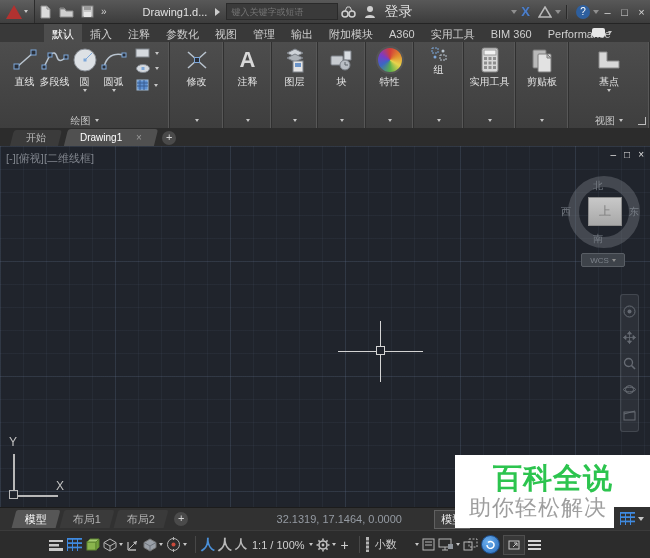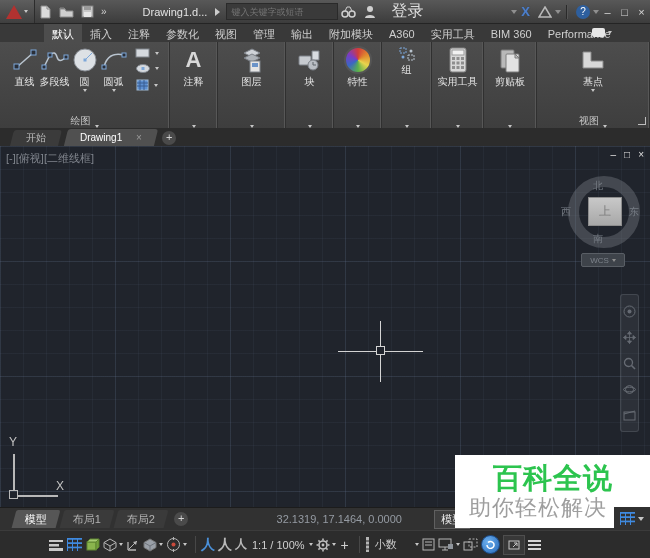--- a/index.html
+++ b/index.html
@@ -20,41 +20,41 @@
   .logo-a{width:0;height:0;border-left:8px solid transparent;border-right:8px solid transparent;
     border-bottom:14px solid #b23230;}
   .tbtn{width:19px;height:19px;display:flex;align-items:center;justify-content:center;margin:0 1px;}
   .chev{color:#cfcfcf;font-size:10px;margin:0 3px;letter-spacing:-1px;}
   .doctitle{color:#e3e3e3;font-size:11px;margin-left:34px;}
   .tri-r{width:0;height:0;border-top:4px solid transparent;border-bottom:4px solid transparent;
     border-left:5px solid #cdcdcd;margin:0 6px 0 8px;}
   .search{width:102px;height:13px;background:#3a3a3a;border:1px solid #2a2a2a;
     color:#c2c2c2;font-size:9px;padding:1px 4px;outline:none;font-family:inherit;}
   .search::placeholder{color:#747474;}
-  .login{color:#dfdfdf;font-size:16px;margin:0 11px;}
+  .login{color:#dfdfdf;font-size:14px;margin:0 4px;}
   .flexsp{flex:1;}
   .xchg{color:#4e7ec9;font-size:13px;font-weight:bold;margin:0 4px;text-shadow:0 0 1px #24486e;}
   .sepv{width:1px;height:14px;background:#2a2a2a;border-right:1px solid #555;margin:0 5px;}
   .help{width:14px;height:14px;border-radius:50%;background:#2e5f9e;color:#fff;font-size:10px;
     display:flex;align-items:center;justify-content:center;margin:0 3px;}
   .wbtn{width:15px;color:#d9d9d9;font-size:11px;text-align:center;margin:0 1px;}
   
   .tabrow{position:absolute;left:0;top:24px;width:650px;height:18px;background:#393939;
     display:flex;align-items:stretch;padding-left:44px;box-sizing:border-box;}
   .rtab{padding:2px 8px 0 8px;font-size:11px;color:#cfcfcf;display:flex;align-items:center;}
   .rtab.active{background:#4d4d4d;color:#ffffff;}
   .ribtoggle{position:absolute;right:38px;top:28px;display:flex;align-items:center;gap:3px;}
   .ribtoggle .box{width:13px;height:9px;background:#e6e6e6;border-radius:2px;}
   
   .ribbon{position:absolute;left:0;top:42px;width:650px;height:86px;
     background:linear-gradient(#4d4d4d,#3e3e3e);display:flex;}
   .panel{position:relative;display:flex;flex-direction:column;border-right:1px solid #303030;
     box-shadow:inset -1px 0 0 #575757;box-sizing:border-box;}
   .pbody{flex:1;display:flex;justify-content:center;padding-top:3px;}
-  .plabel{height:15px;display:flex;align-items:flex-end;justify-content:center;gap:4px;
+  .plabel{height:15px;display:flex;align-items:center;justify-content:center;gap:4px;
     font-size:10px;color:#c9c9c9;}
   .bigbtn{display:flex;flex-direction:column;align-items:center;margin:0 1px;}
   .bicon{height:30px;display:flex;align-items:center;justify-content:center;}
   .blab{font-size:10px;color:#e6e6e6;white-space:nowrap;}
   .smallcol{display:flex;flex-direction:column;justify-content:flex-start;gap:4px;margin-left:6px;padding-top:2px;}
   .smallrow{display:flex;align-items:center;gap:4px;}
   .launcher{position:absolute;right:3px;bottom:3px;width:7px;height:7px;
     border-right:1.5px solid #bdbdbd;border-bottom:1.5px solid #bdbdbd;}
   .annA{font-size:22px;color:#d8d8d8;font-weight:bold;line-height:26px;}
   .wheel{width:24px;height:24px;border-radius:50%;border:2px solid #555;
@@ -285,36 +285,53 @@
             <i class="dd sm"></i>
           </div>
         </div>
       </div>
       <div class="plabel">
         <span>绘图</span>
           <i class="dd sm"></i>
       </div>
     </div>
 
+    <div class="panel" style="width:54px">
+      <div class="pbody">
+        <div class="bigbtn">
+          <div class="bicon">
+            <svg width="26" height="24">
+                <line x1="4" y1="4" x2="22" y2="20" stroke="#b9c4cf" stroke-width="1.5"></line>
+                <line x1="22" y1="4" x2="4" y2="20" stroke="#b9c4cf" stroke-width="1.5"></line>
+                <rect x="10.5" y="9.5" width="5" height="5" fill="#2a2f38" stroke="#7da7d9"></rect>
+              </svg>
+          </div>
+          <span class="blab">修改</span>
+        </div>
+      </div>
+      <div class="plabel">
+          <i class="dd sm"></i>
+        </div>
+    </div>
 
     <div class="panel" style="width:48px">
       <div class="pbody">
         <div class="bigbtn">
           <div class="bicon">
               <span class="annA">A</span>
             </div>
           <span class="blab">注释</span>
         </div>
       </div>
       <div class="plabel">
           <i class="dd sm"></i>
         </div>
     </div>
 
-    <div class="panel" style="width:68px">
+    <div class="panel" style="width:46px">
       <div class="pbody">
         <div class="bigbtn">
           <div class="bicon">
             <svg width="24" height="26">
                 <path d="M4 6l8-4 8 4-8 4z" fill="#cfd3d8" stroke="#7c8188"></path>
                 <path d="M4 11l8-4 8 4-8 4z" fill="#aeb3b9" stroke="#7c8188"></path>
                 <rect x="10" y="14" width="10" height="11" fill="#e4e4e4" stroke="#7c8188"></rect>
                 <rect x="12" y="16" width="6" height="4" fill="#6a93c8"></rect>
               </svg>
           </div>

